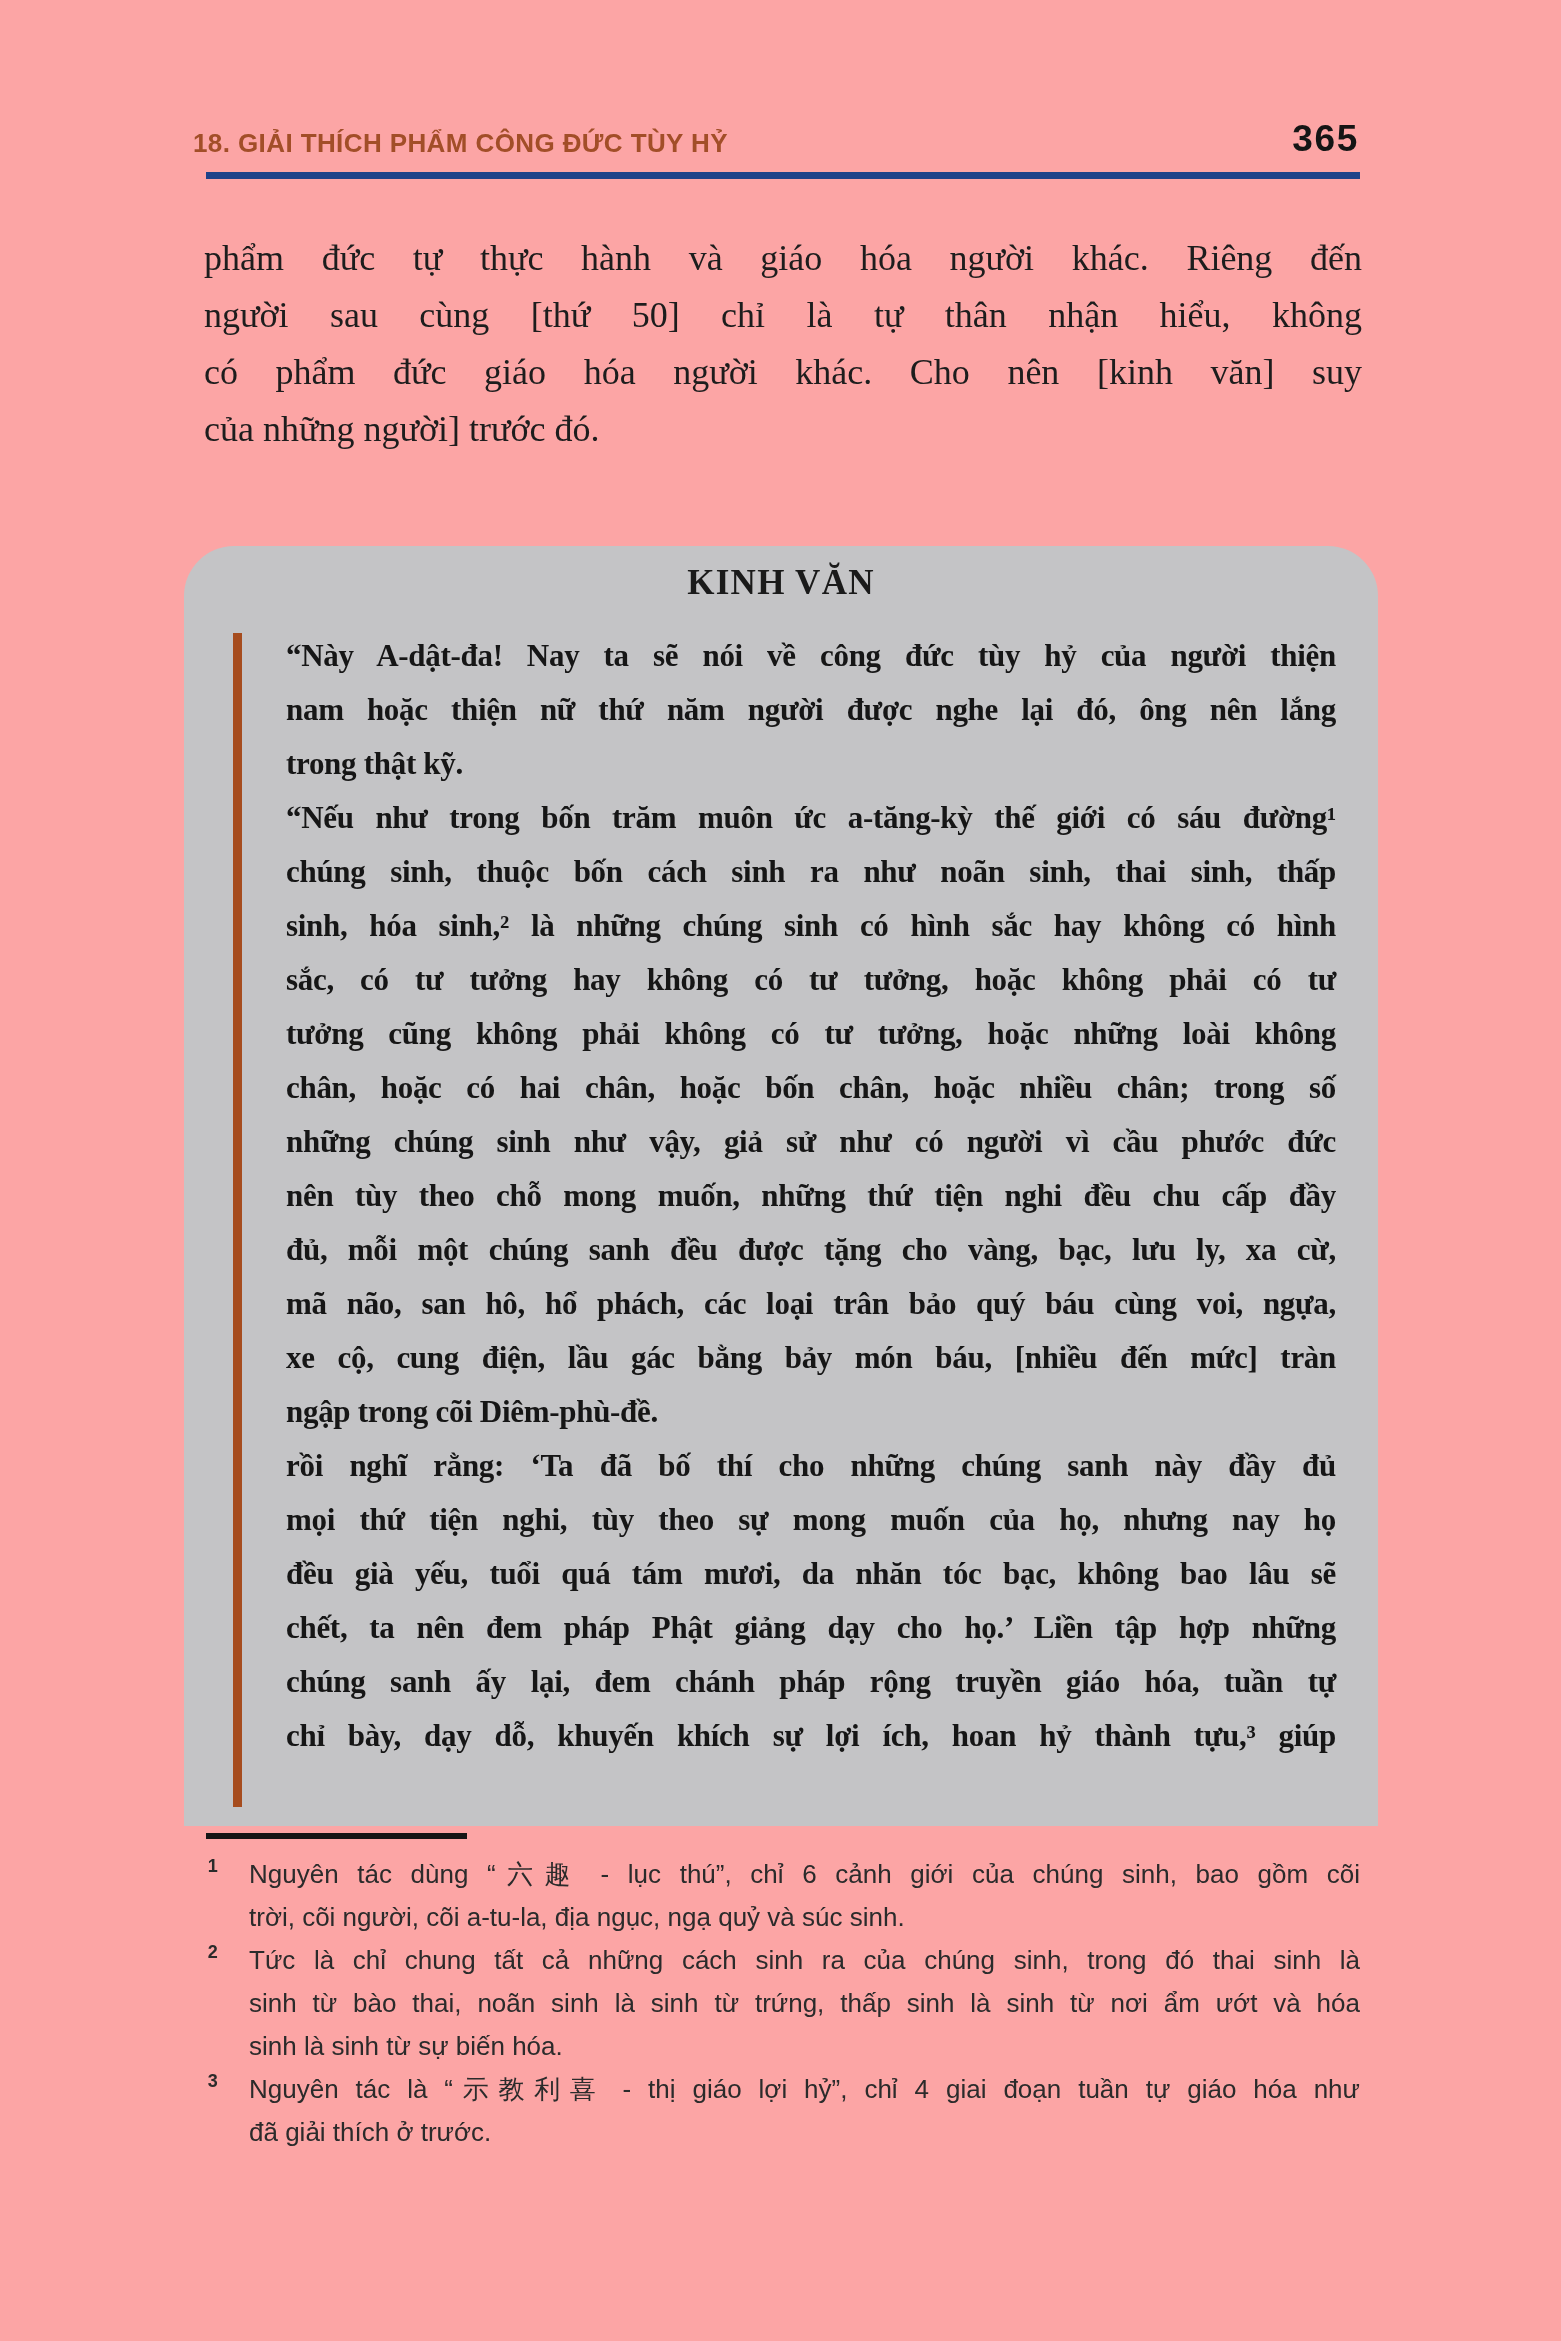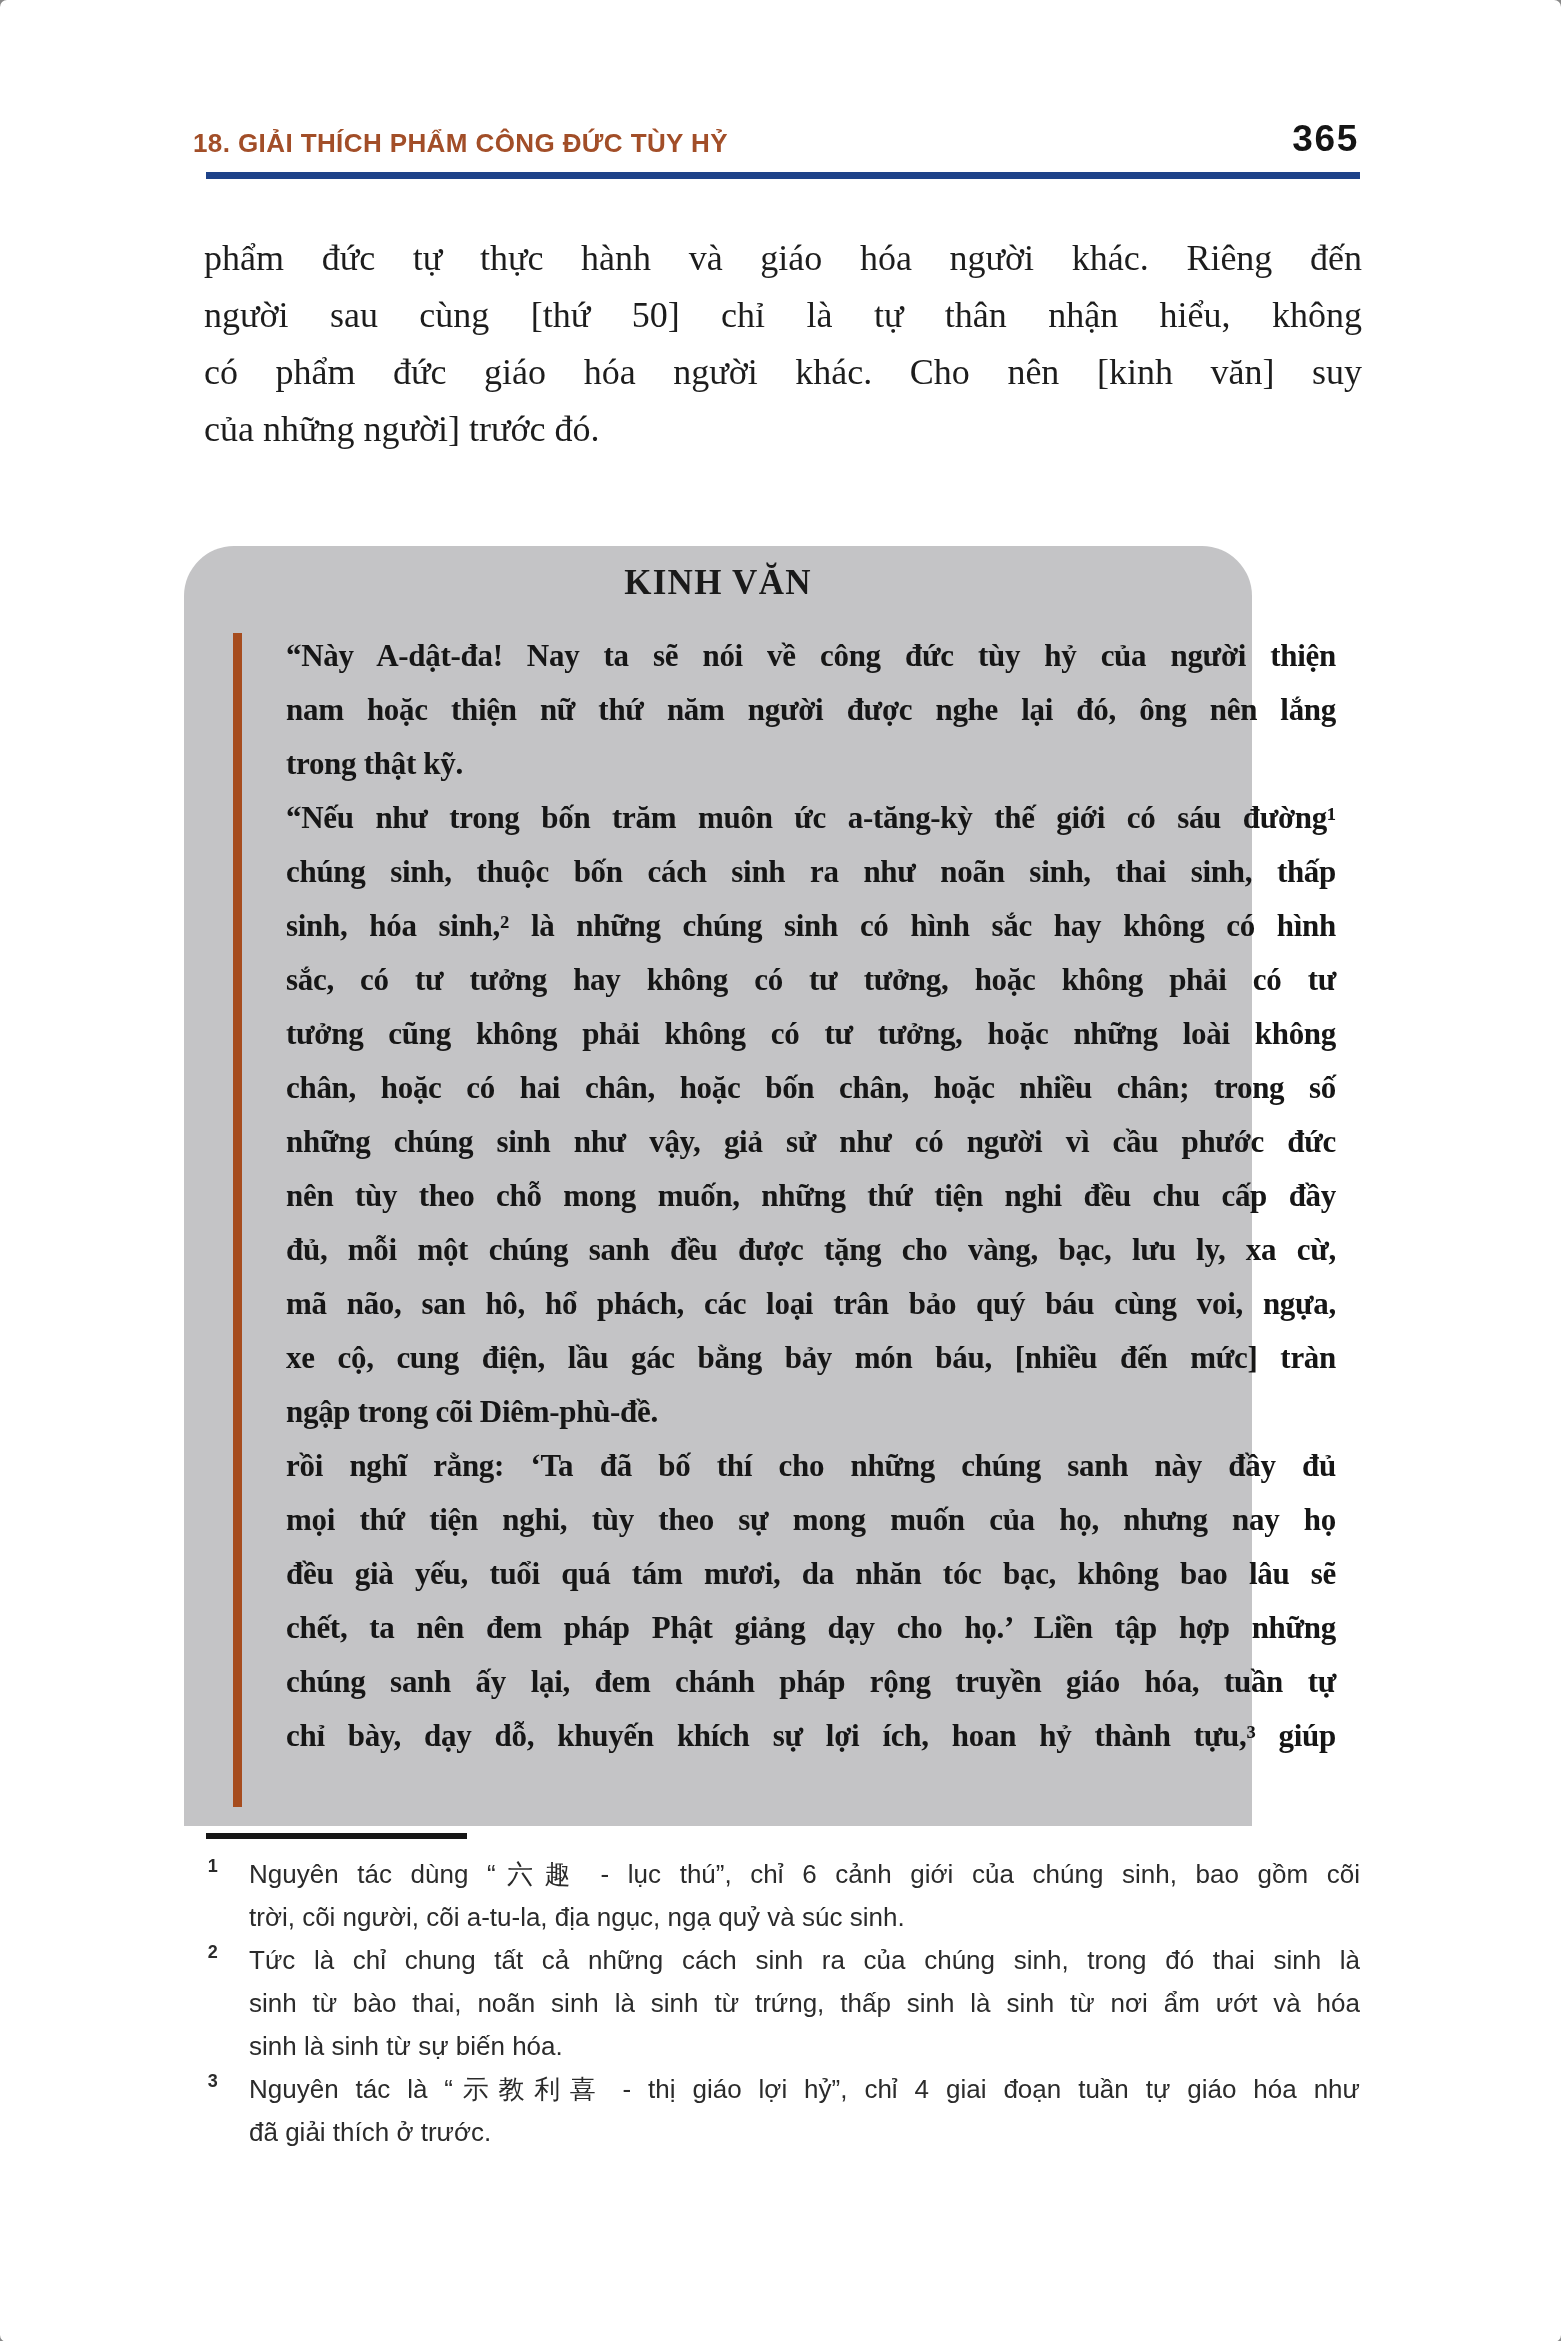--- a/index.html
+++ b/index.html
@@ -7,25 +7,24 @@
     --navy:#1E4289;
     --boxgray:#C4C4C6;
     --bar:#A64C1E;
     --ink:#1C1C1C;
     --fnink:#2B2B2B;
   }
   html,body{margin:0;padding:0;background:#888;}
   .page{
     position:relative;
     width:1561px;height:2342px;
-    background:#ffffff;
+    background:#fca5a5;
     overflow:hidden;
     font-family:"Liberation Serif", serif;
     color:var(--ink);
-    border-radius:7px;
   }
   
   .chapter-header{
     position:absolute;left:193px;top:128px;width:954px;
     font-family:"Liberation Sans", sans-serif;
     font-weight:bold;font-size:26px;line-height:31px;
     letter-spacing:0.4px;color:var(--rust);
     white-space:nowrap;
   }
   .page-number{
@@ -45,21 +44,21 @@
   .intro .line{
     height:57px;line-height:57px;
     font-size:36px;color:#1d1d1d;
     text-align:justify;text-align-last:justify;
     white-space:nowrap;white-space:normal;
   }
   .intro .line.flush{text-align-last:left;}
   
   .scripture-box{
     position:absolute;left:184px;top:546px;
-    width:1068px;height:1280px;
+    width:1194px;height:1280px;
     background:var(--boxgray);
     border-radius:50px 50px 0 0;
   }
   .box-title{
     position:absolute;left:0;top:15.6px;width:100%;
     text-align:center;
     font-family:"Liberation Serif", serif;
     font-weight:bold;font-size:35px;line-height:42px;
     letter-spacing:1.3px;color:#1a1a1a;
   }

